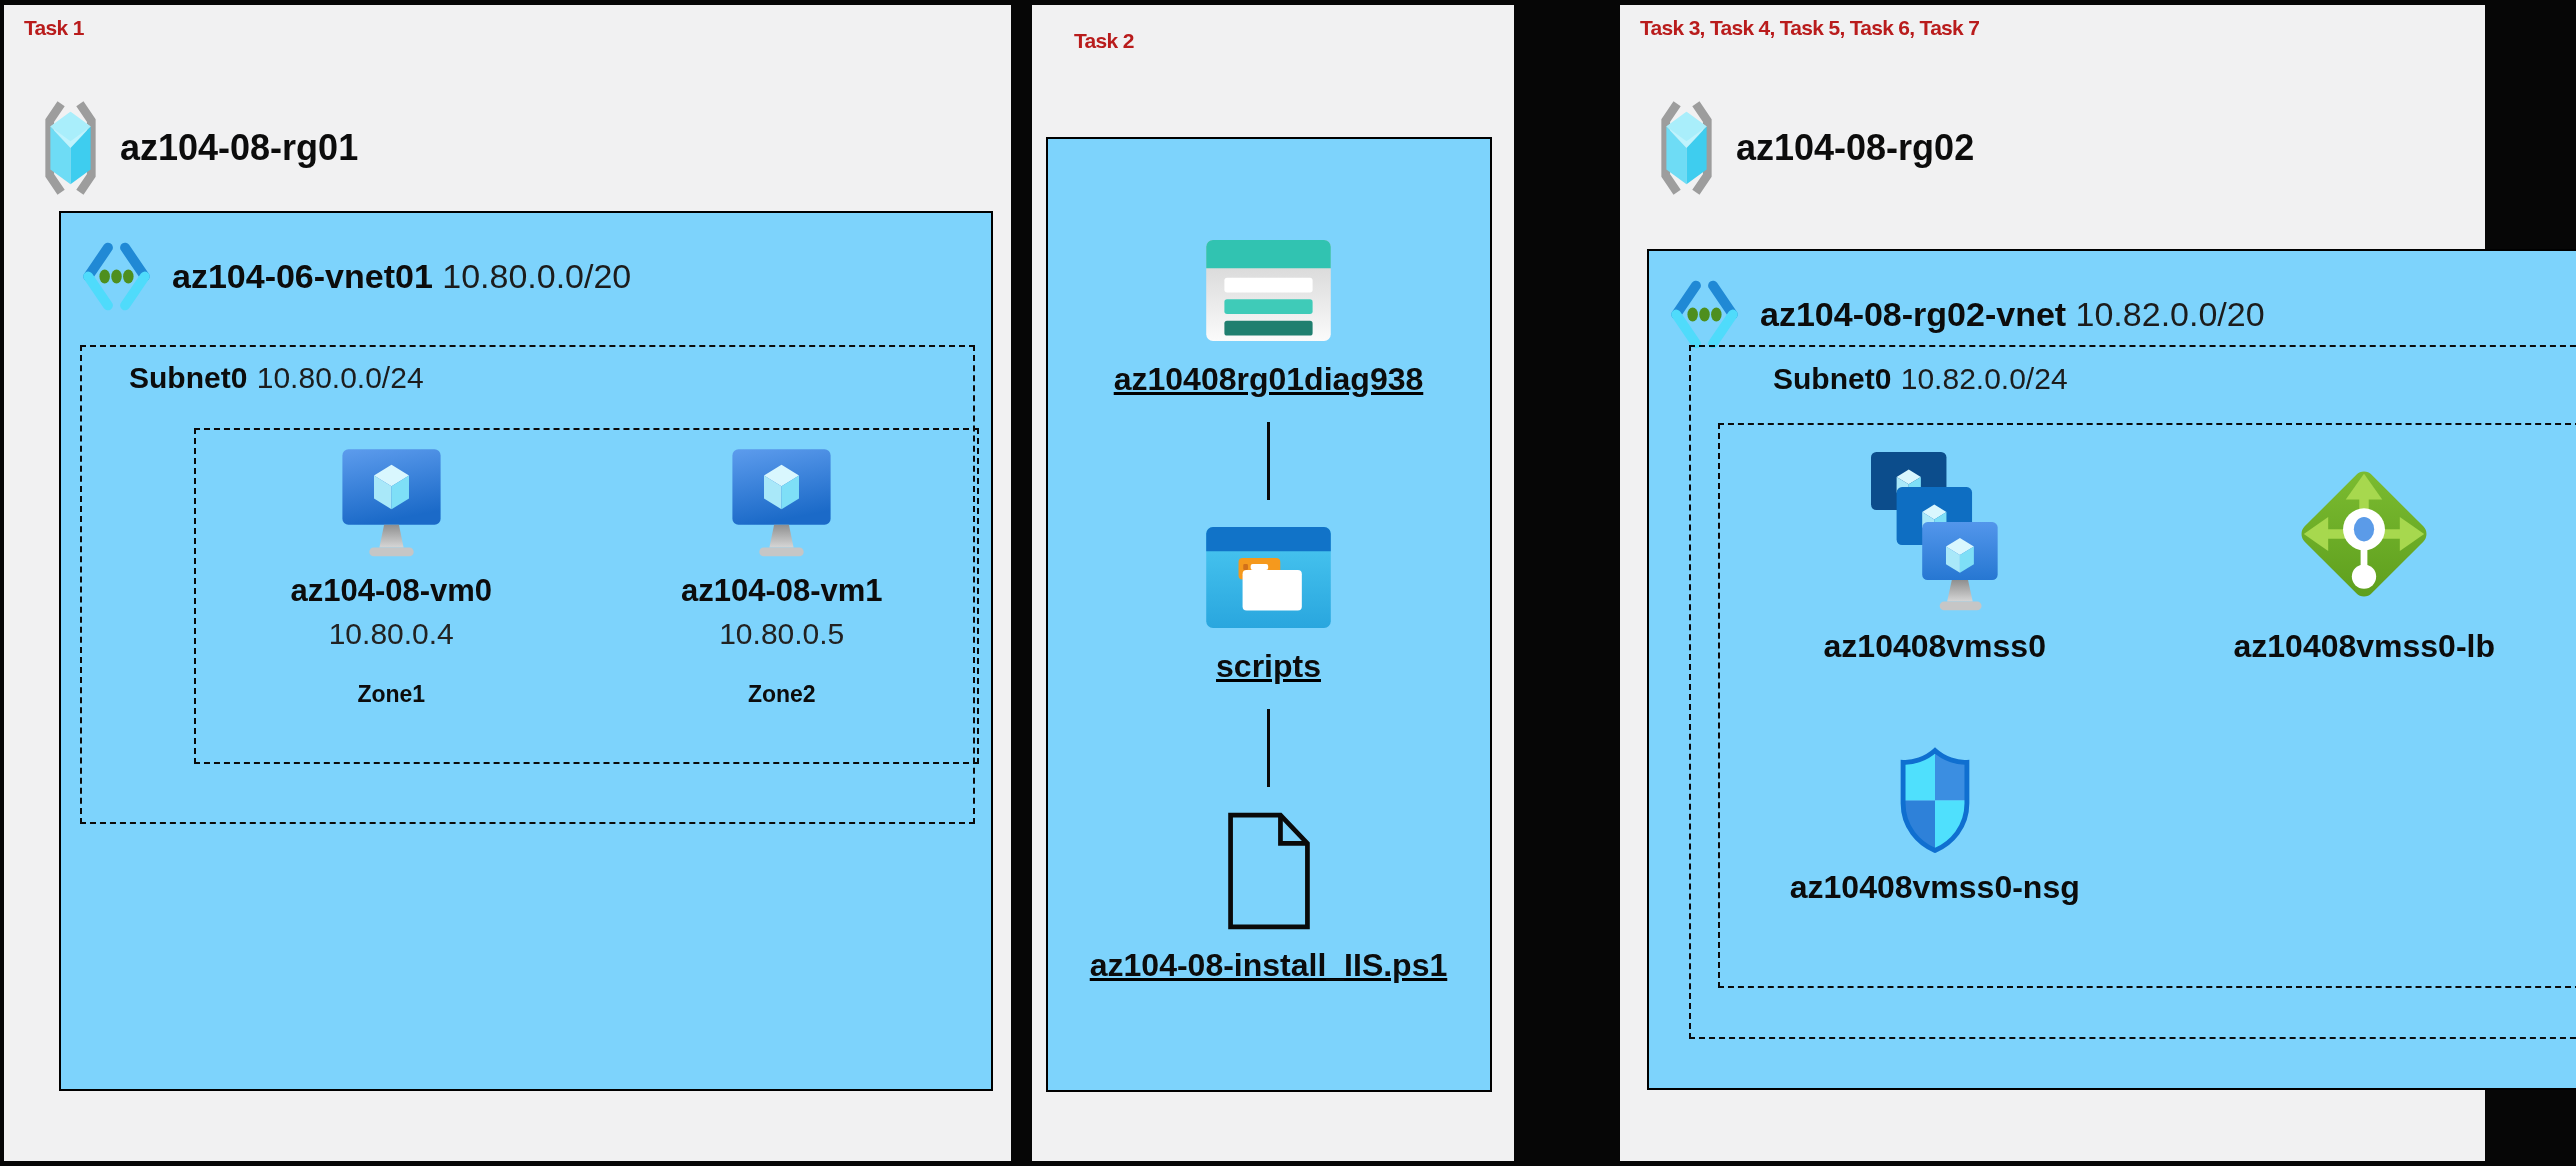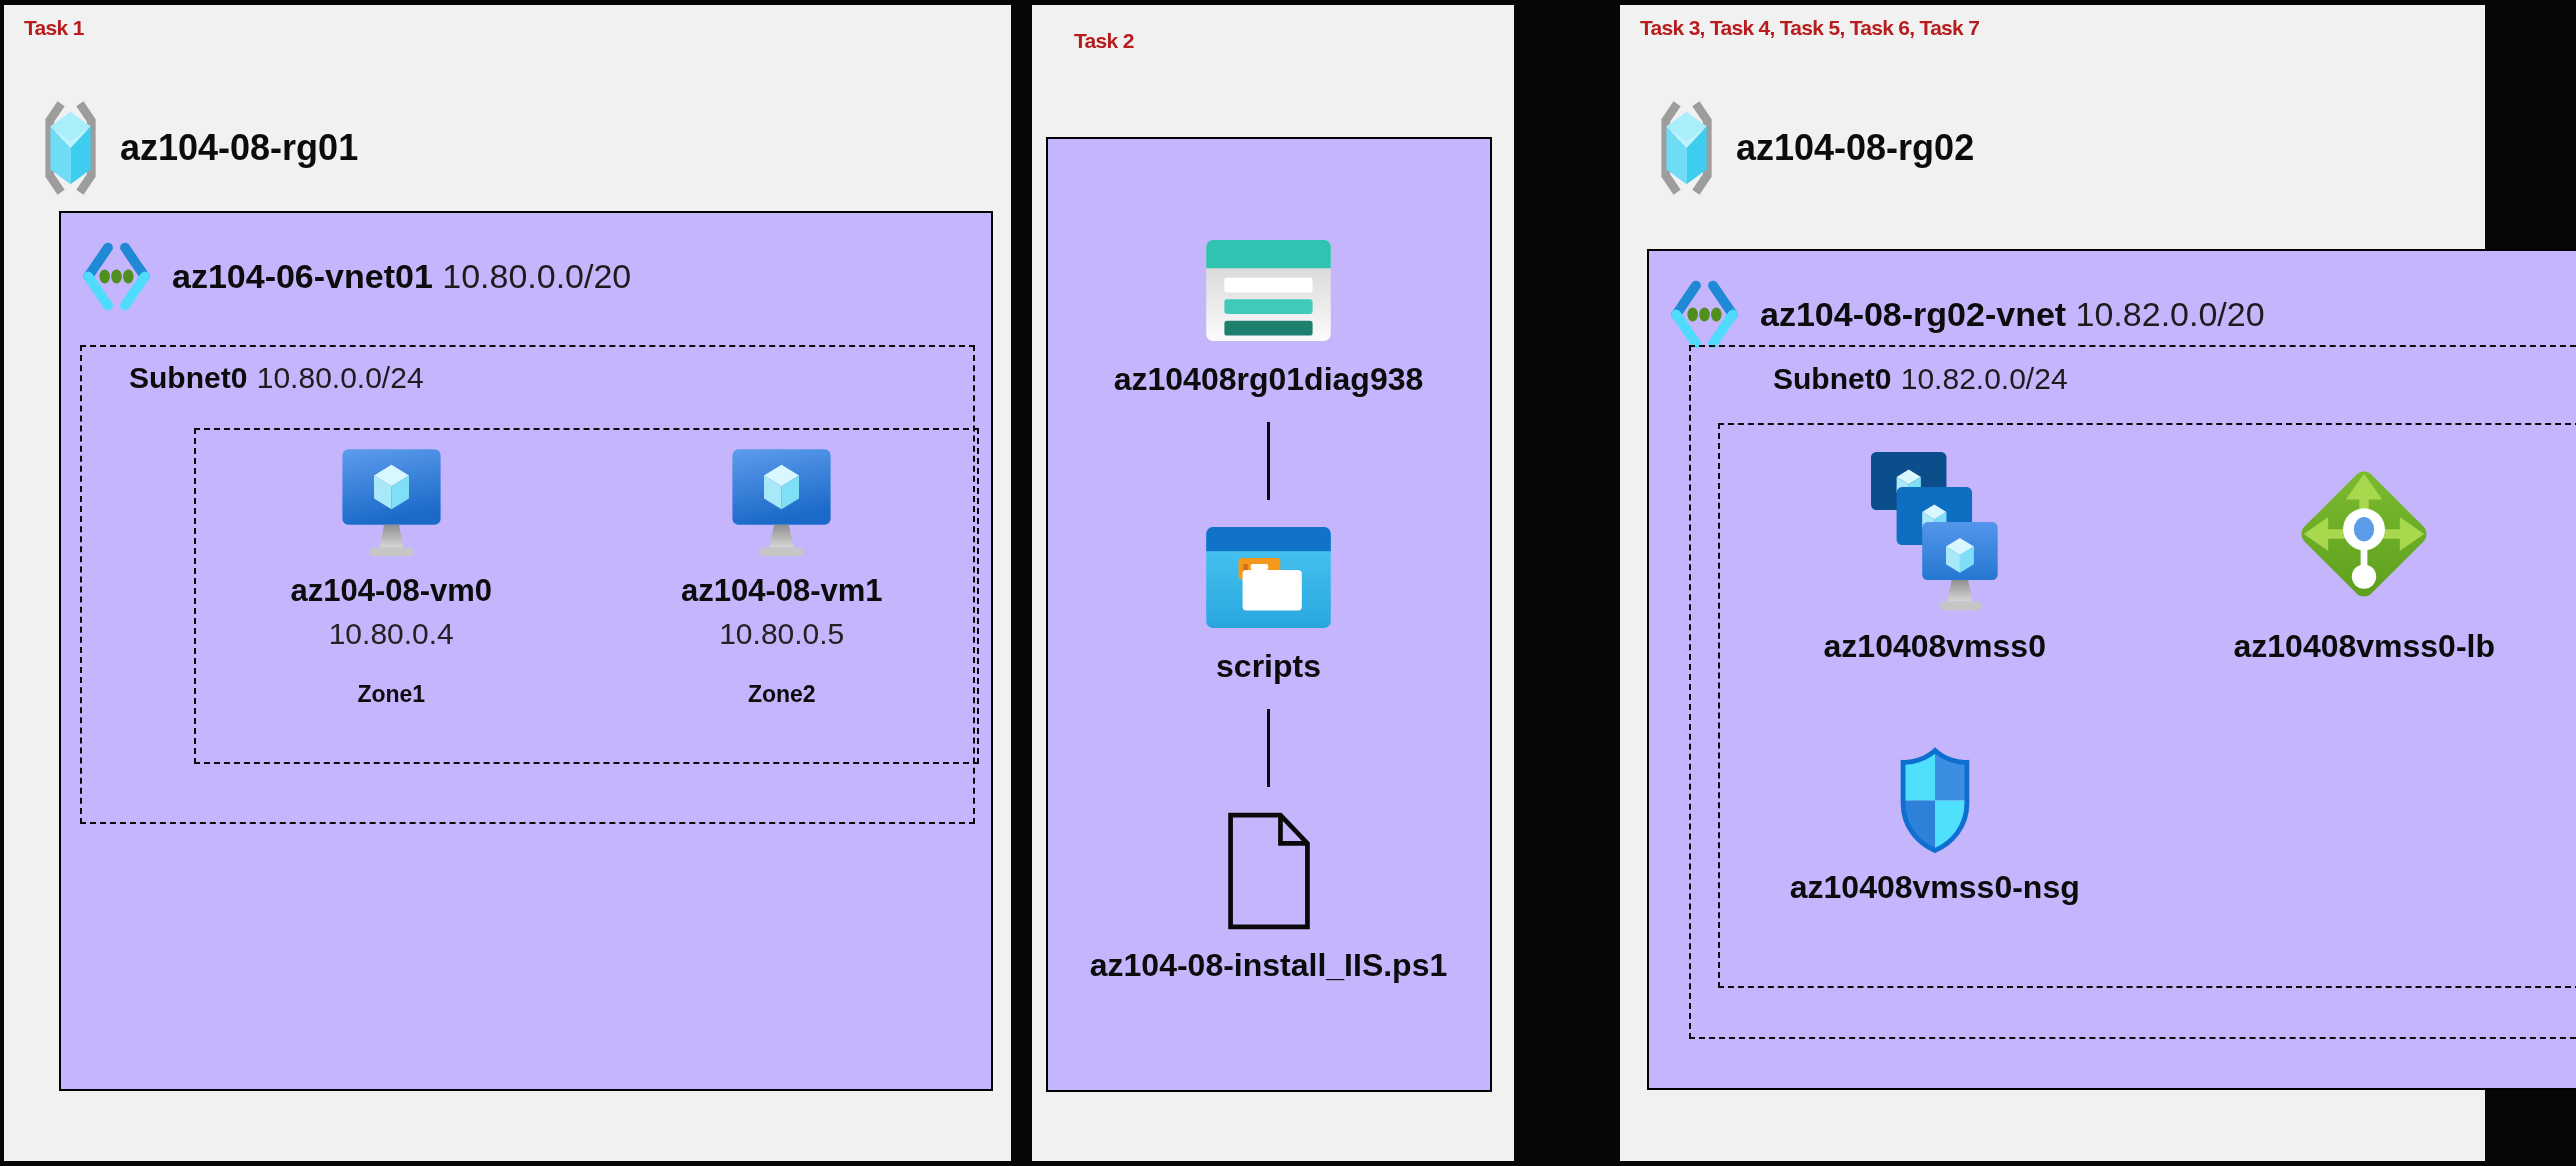--- a/index.html
+++ b/index.html
@@ -17,21 +17,21 @@
   .panel-title{
     position:absolute;left:20px;top:10.8px;
     font-size:21px;font-weight:700;color:#b91c1c;letter-spacing:-0.7px;
     white-space:nowrap;
   }
   #panel-task2 .panel-title{left:42px;top:24px;}
 
   .rg-row{position:absolute;left:37px;top:93px;display:flex;align-items:center;gap:20px;}
   .rg-name{font-size:36px;font-weight:700;color:#0c0c0c;white-space:nowrap;}
 
-  .solid-box{position:absolute;border:2.7px solid #000;box-sizing:border-box;background:#c4b5fd;}
+  .solid-box{position:absolute;border:2.7px solid #000;box-sizing:border-box;background:#7dd3fc;text-decoration:underline;}
   .dashed-box{position:absolute;border:2.7px dashed #0a0a0a;box-sizing:border-box;}
 
   
   #t1-vnet-box{left:55px;top:206px;width:934px;height:880px;}
   .vnet-row{position:absolute;left:19px;top:28px;display:flex;align-items:center;gap:19px;}
   .vnet-label,.subnet-label{font-size:34px;color:#151515;white-space:nowrap;}
   .vnet-label .b,.subnet-label .b{font-weight:700;color:#0c0c0c;}
   .cidr{font-weight:400;color:#1c1c1c;margin-left:9.4px;}
   #t1-subnet-box{left:19px;top:132px;width:895px;height:479px;}
   .subnet-label{position:absolute;left:47px;top:13.5px;font-size:30px;}

